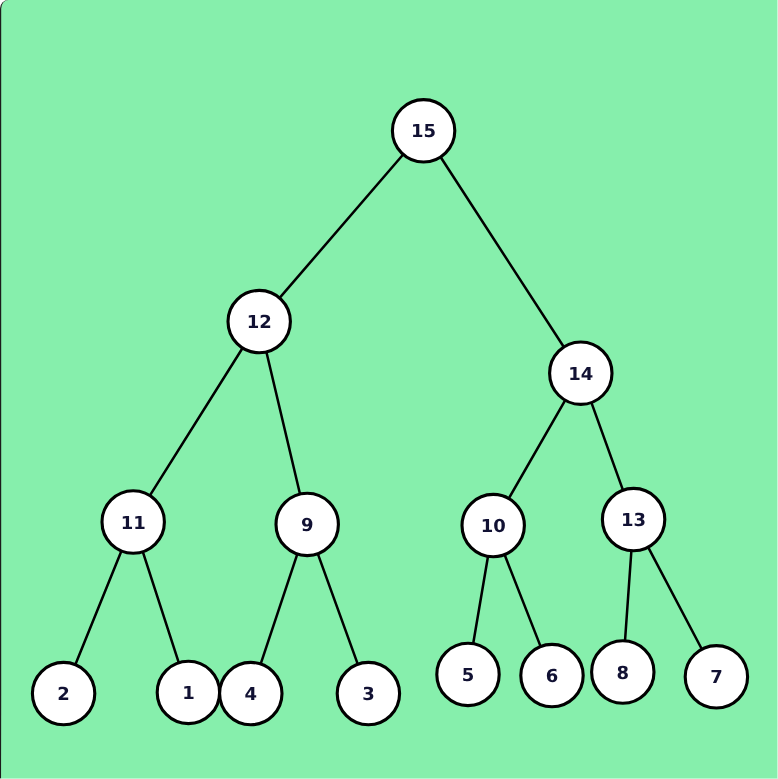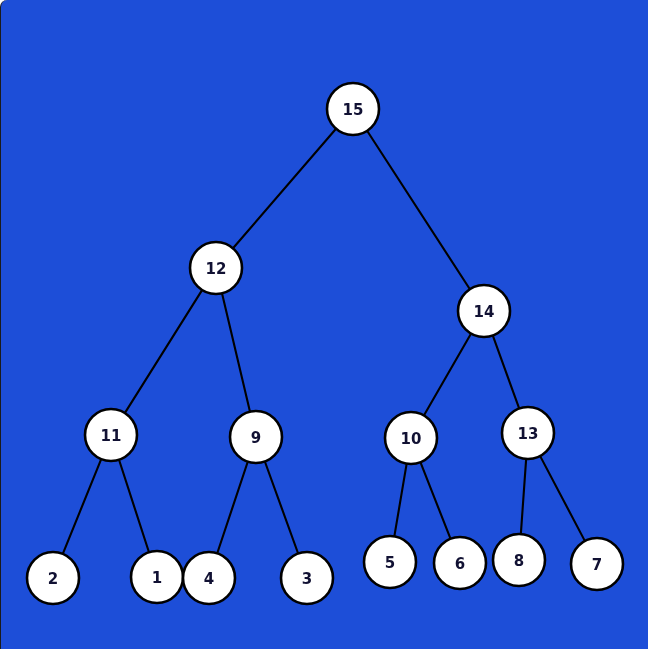--- a/index.html
+++ b/index.html
@@ -5,21 +5,21 @@
 <style>
   html, body {
     margin: 0;
     padding: 0;
     background: #ffffff;
   }
   #canvas {
     position: relative;
     width: 648px;
     height: 649px;
-    background: #1d4ed8;
+    background: #86efac;
     border-left: 1.5px solid #1b1b1b;
     border-top-left-radius: 7px;
     box-sizing: border-box;
     overflow: hidden;
     font-family: "DejaVu Sans", "Liberation Sans", sans-serif;
   }
   #tree-svg {
     position: absolute;
     left: 0;
     top: 0;

